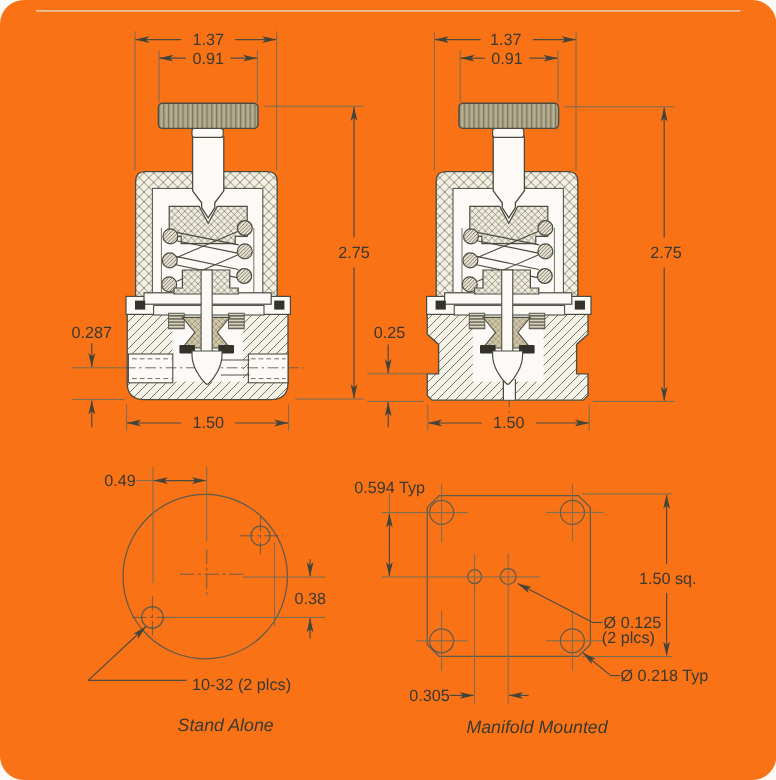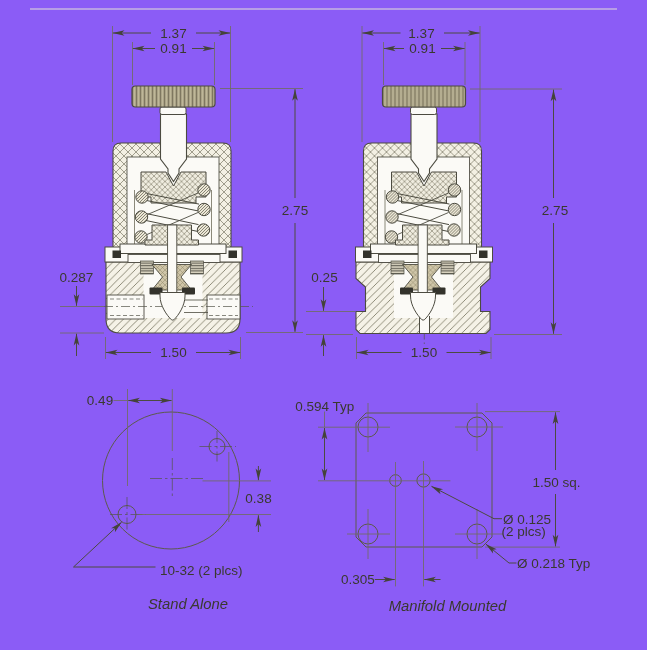--- a/index.html
+++ b/index.html
@@ -1,17 +1,17 @@
 <!DOCTYPE html>
 <html><head>
 <meta charset="utf-8">
 <style>
   html,body{margin:0;padding:0;background:#fbfaf6;}
-  .canvas{position:relative;width:647px;height:650px;background:#8b5cf6;overflow:hidden;
-          font-family:"Liberation Sans", sans-serif;}
+  .canvas{position:relative;width:647px;height:650px;background:#f97316;overflow:hidden;
+          font-family:"Liberation Sans", sans-serif;border-radius:20px;}
   svg{display:block;}
   text.dim{font-family:"Liberation Sans", sans-serif;font-size:13.5px;fill:#3a392f;}
   text.cap{font-family:"Liberation Sans", sans-serif;font-size:14.8px;font-style:italic;fill:#3a392f;}
   .ln{stroke:#4c4b40;stroke-width:1;fill:none;}
   .thin{stroke:#6e6c5b;stroke-width:0.8;fill:none;}
   .out{stroke:#4c4b40;stroke-width:1.1;}
 </style>
 </head>
 <body>
 

